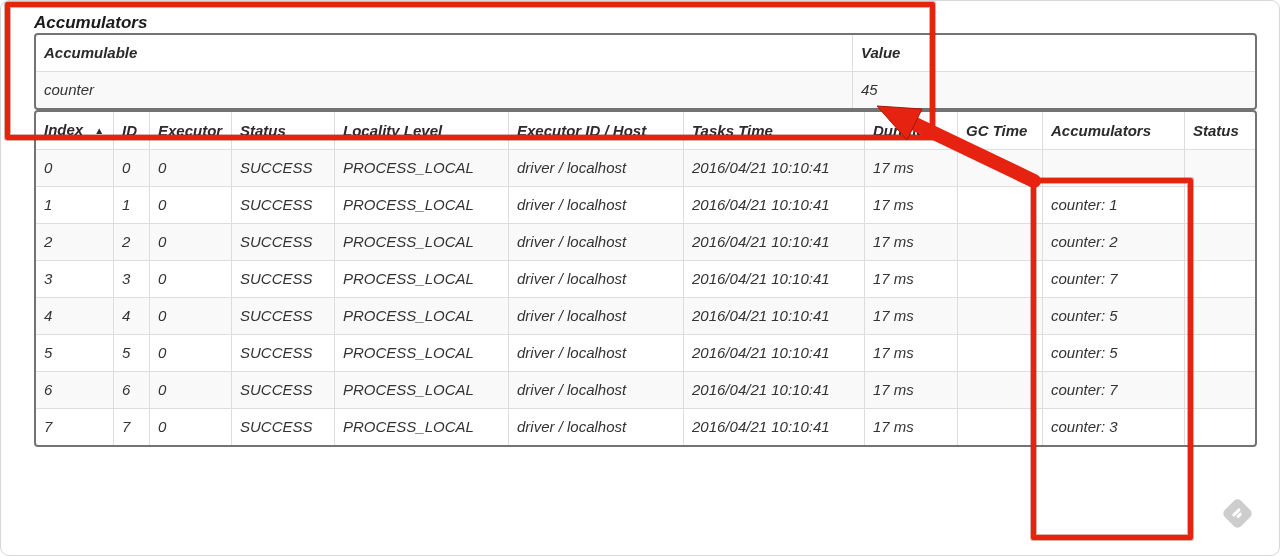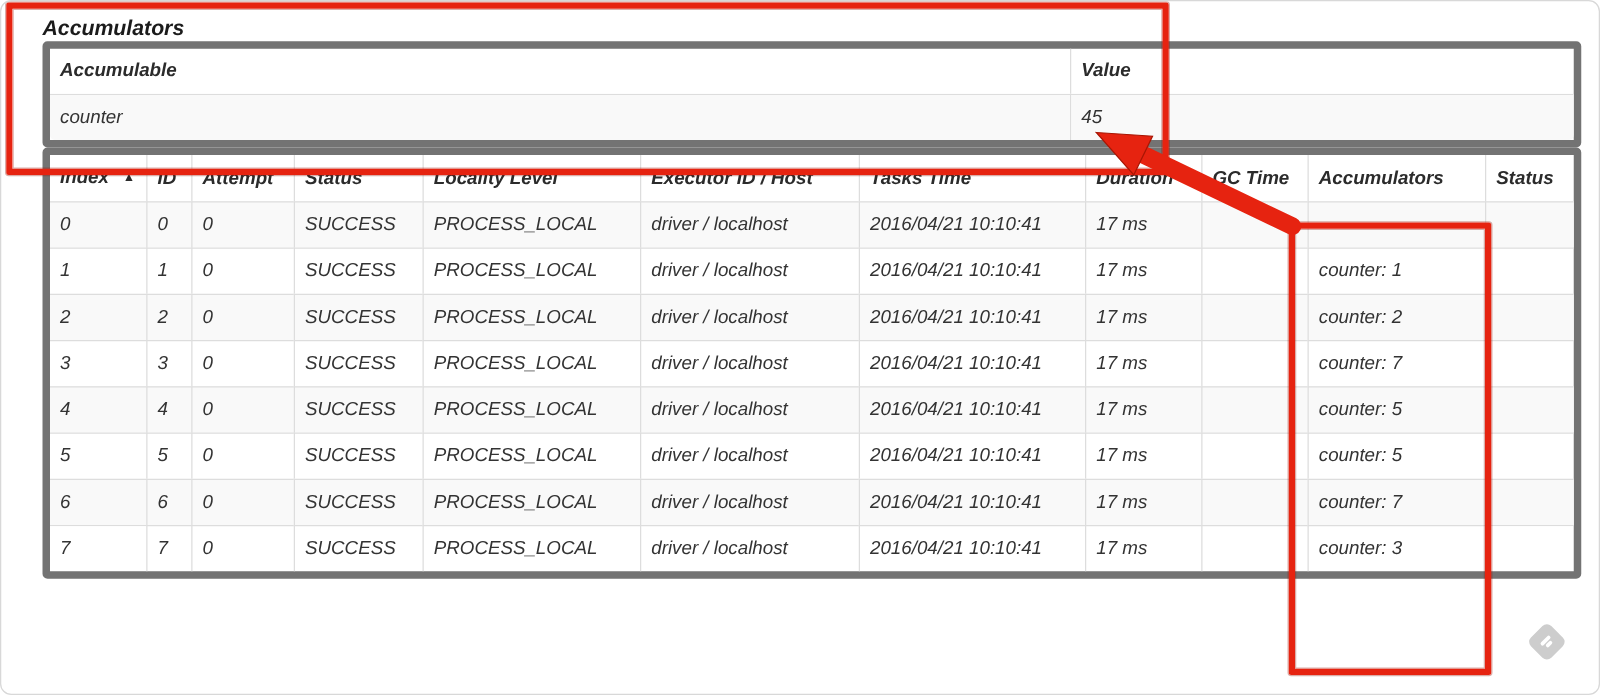--- a/index.html
+++ b/index.html
@@ -28,21 +28,21 @@
     color:#1b1b1b;
     line-height:21px;
   }
   .title-accumulators { margin-bottom:15px; }
   .title-tasks { margin-top:29px; margin-bottom:16px; }
 
   table.tbl {
     width:100%;
     table-layout:fixed;
     border-spacing:0;
-    border:6px solid #737373;
+    border:2px solid #737373;
     border-radius:4px;
     font-size:15px;
     color:#333;
   }
   .tbl th, .tbl td {
     padding:8px;
     line-height:20px;
     text-align:left;
     border-left:1px solid #ddd;
     white-space:nowrap;
@@ -130,21 +130,21 @@
         <col style="width:181px">
           <col style="width:93px">
           <col style="width:85px">
         <col style="width:142px">
           <col style="width:71px">
       </colgroup>
       <thead>
           <tr id="tasks-head-row">
             <th>Index<span class="sort-caret">▲</span></th>
             <th>ID</th>
-            <th>Attempt</th>
+            <th>Executor</th>
             <th>Status</th>
             <th>Locality Level</th>
             <th>Executor ID / Host</th>
             <th>Tasks Time</th>
             <th>Duration</th>
             <th>GC Time</th>
             <th>Accumulators</th>
             <th>Status</th>
           </tr>
         </thead>

